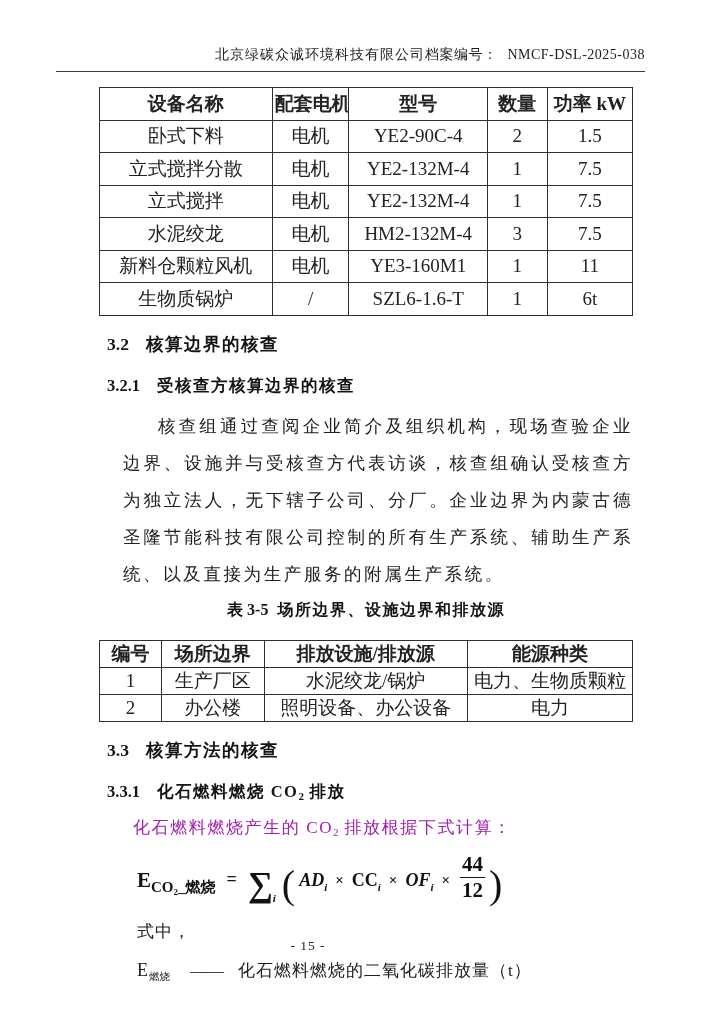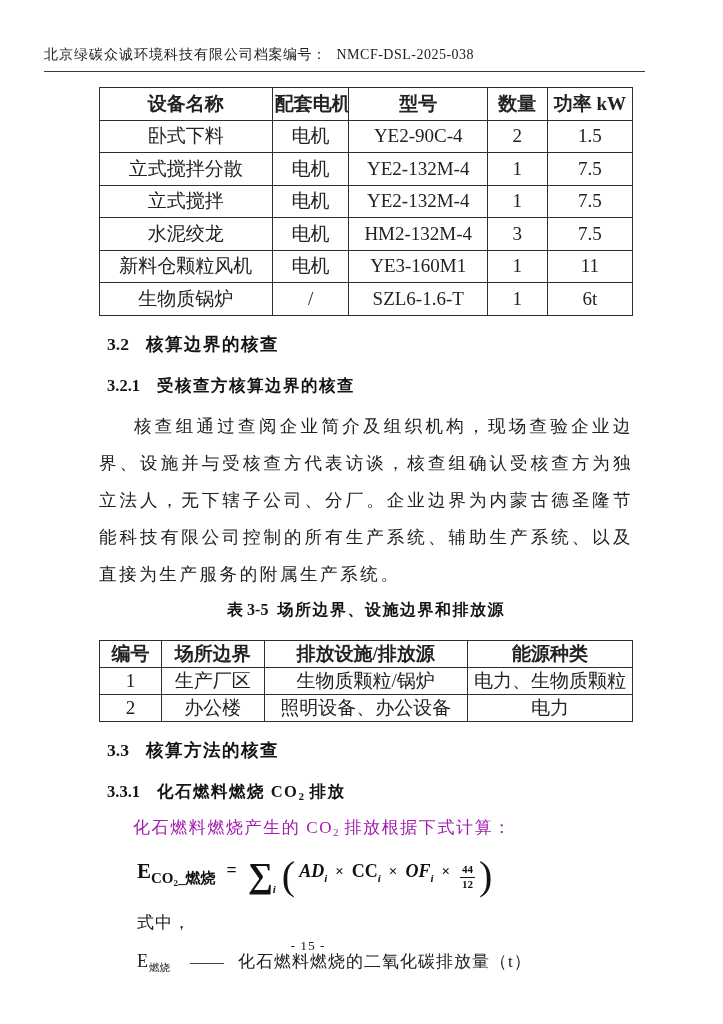--- a/index.html
+++ b/index.html
@@ -7,26 +7,26 @@
   body {
     width: 723px; height: 1024px;
     position: relative;
     font-family: "Liberation Serif", "DejaVu Serif", serif;
     color: #1c1c1c;
     overflow: hidden;
   }
 
   
   .doc-header {
-    margin: 0 78px 0 44px;
+    margin: 0 78px 0 56px;
     padding-top: 46px;
     padding-bottom: 7px;
     border-bottom: 1.5px solid #3a3a3a;
     display: flex;
-    justify-content: flex-start;
+    justify-content: flex-end;
     align-items: flex-end;
     font-size: 14px;
     letter-spacing: 1px;
   }
   .doc-header .hdr-right { letter-spacing: 0.5px; }
   .doc-header .hdr-label { margin-right: 10px; }
 
   
   .content { width: 534px; margin-left: 99px; }
 
@@ -67,20 +67,21 @@
 
   
   .para {
     margin-top: 11px;
     font-size: 17.5px;
     line-height: 37px;
     letter-spacing: 2.6px;
     text-align: justify;
     text-indent: 2em;
     color: #202020;
+    margin-left: 24px;
   }
   .para2 {
     margin-top: 13px;
     font-size: 17px;
     letter-spacing: 1.6px;
     text-indent: 2em;
     color: #a21caf;
   }
   .p-sub { font-size: 11px; vertical-align: -3px; letter-spacing: 0; }
 
@@ -105,21 +106,21 @@
   .f-lhs-base { font-size: 21px; }
   .f-sub      { font-size: 15px; vertical-align: -5px; }
   .f-eq       { font-size: 18px; margin: 0 7px; vertical-align: 2px; }
   .f-sigma    { font-size: 35px; vertical-align: -9px; }
   .f-sigma-sub{ font-size: 11px; font-style: italic; vertical-align: -15px; margin-right: 2px; }
   .f-paren    { font-size: 40px; font-weight: 400; vertical-align: -11px; }
   .f-var      { font-size: 18px; font-style: italic; vertical-align: 1px; }
   .f-var-up   { font-size: 18px; font-style: normal; vertical-align: 1px; }
   .f-vsub     { font-size: 11px; font-style: italic; vertical-align: -4px; }
   .f-times    { font-size: 15px; margin: 0 4px; vertical-align: 2px; }
-  .f-frac     { display: inline-block; text-align: center; font-size: 11px;
+  .f-frac     { display: inline-block; text-align: center; font-size: 21px;
                 line-height: 1.2; vertical-align: -10px; margin-left: 2px; }
   .f-frac .fnum { display: block; border-bottom: 1.6px solid #111; padding: 0 2px; }
   .f-frac .fden { display: block; }
 
   .where    { margin: 12px 0 0 38px; font-size: 17px; letter-spacing: 1px; color: #202020; }
   .def-line { margin: 16px 0 0 38px; font-size: 17px; letter-spacing: 1px; color: #202020; }
   .d-base { font-size: 18px; }
   .d-sub  { font-size: 10.5px; vertical-align: -4px; letter-spacing: 0; }
   .d-dash { margin: 0 14px 0 20px; letter-spacing: 0; }
 
@@ -230,21 +231,21 @@
     <tbody>
         <tr>
       <th>编号</th>
       <th>场所边界</th>
       <th>排放设施/排放源</th>
       <th>能源种类</th>
     </tr>
     <tr>
       <td>1</td>
       <td>生产厂区</td>
-      <td>生物质颗粒/锅炉</td>
+      <td>水泥绞龙/锅炉</td>
       <td>电力、生物质颗粒</td>
     </tr>
     <tr>
       <td>2</td>
       <td>办公楼</td>
       <td>照明设备、办公设备</td>
       <td>电力</td>
     </tr>
   </tbody>
     </table>

